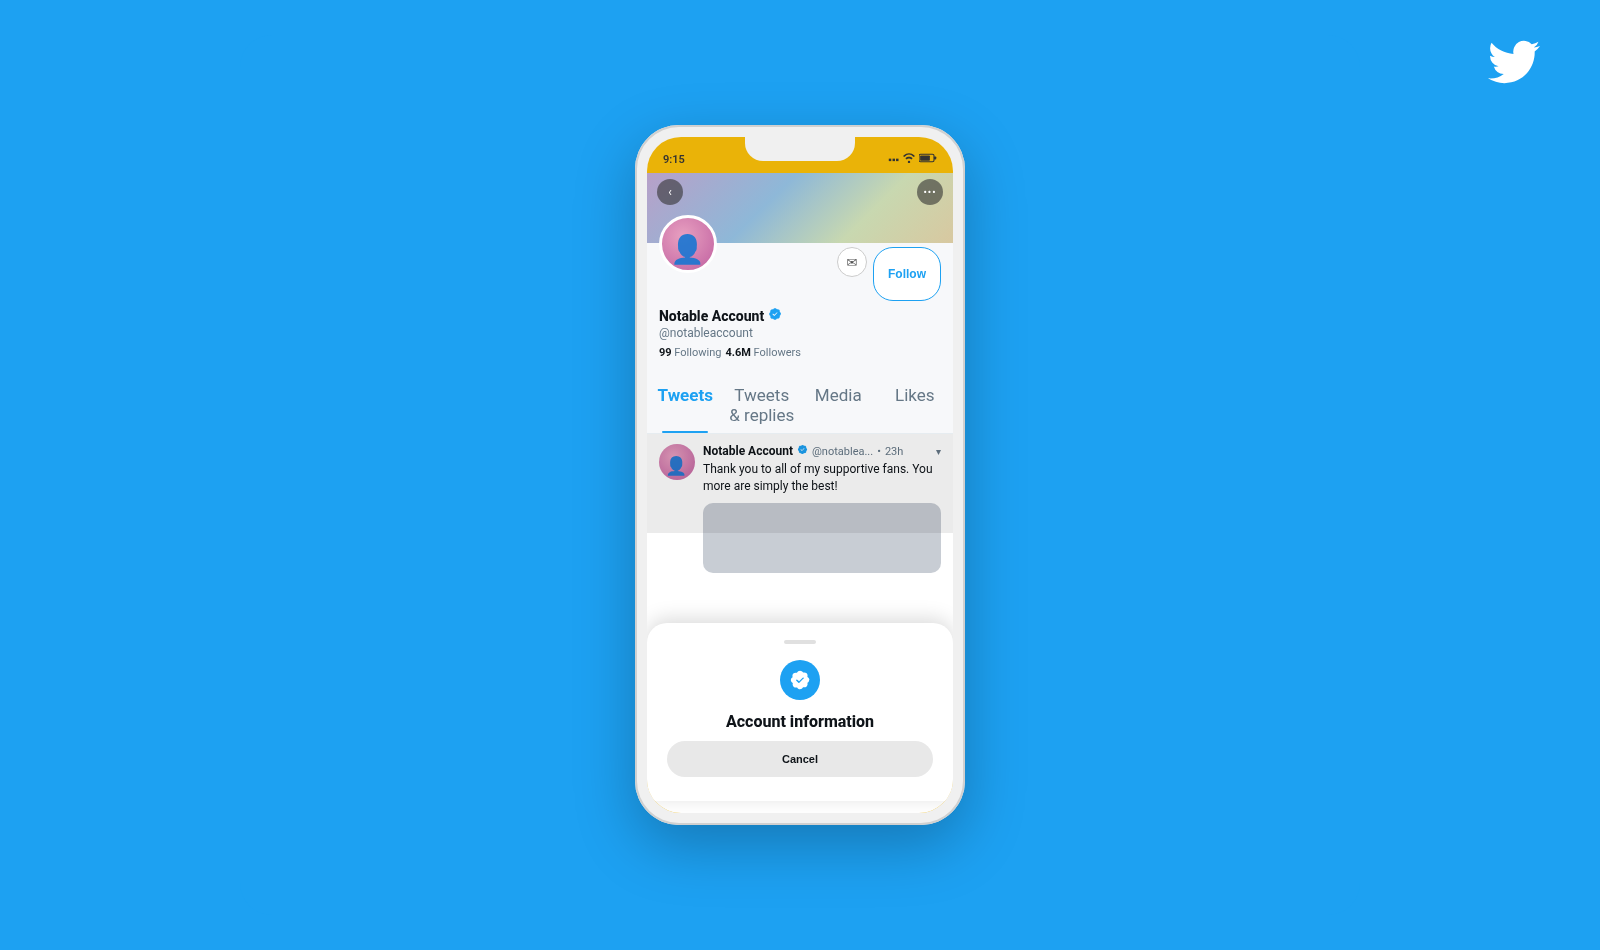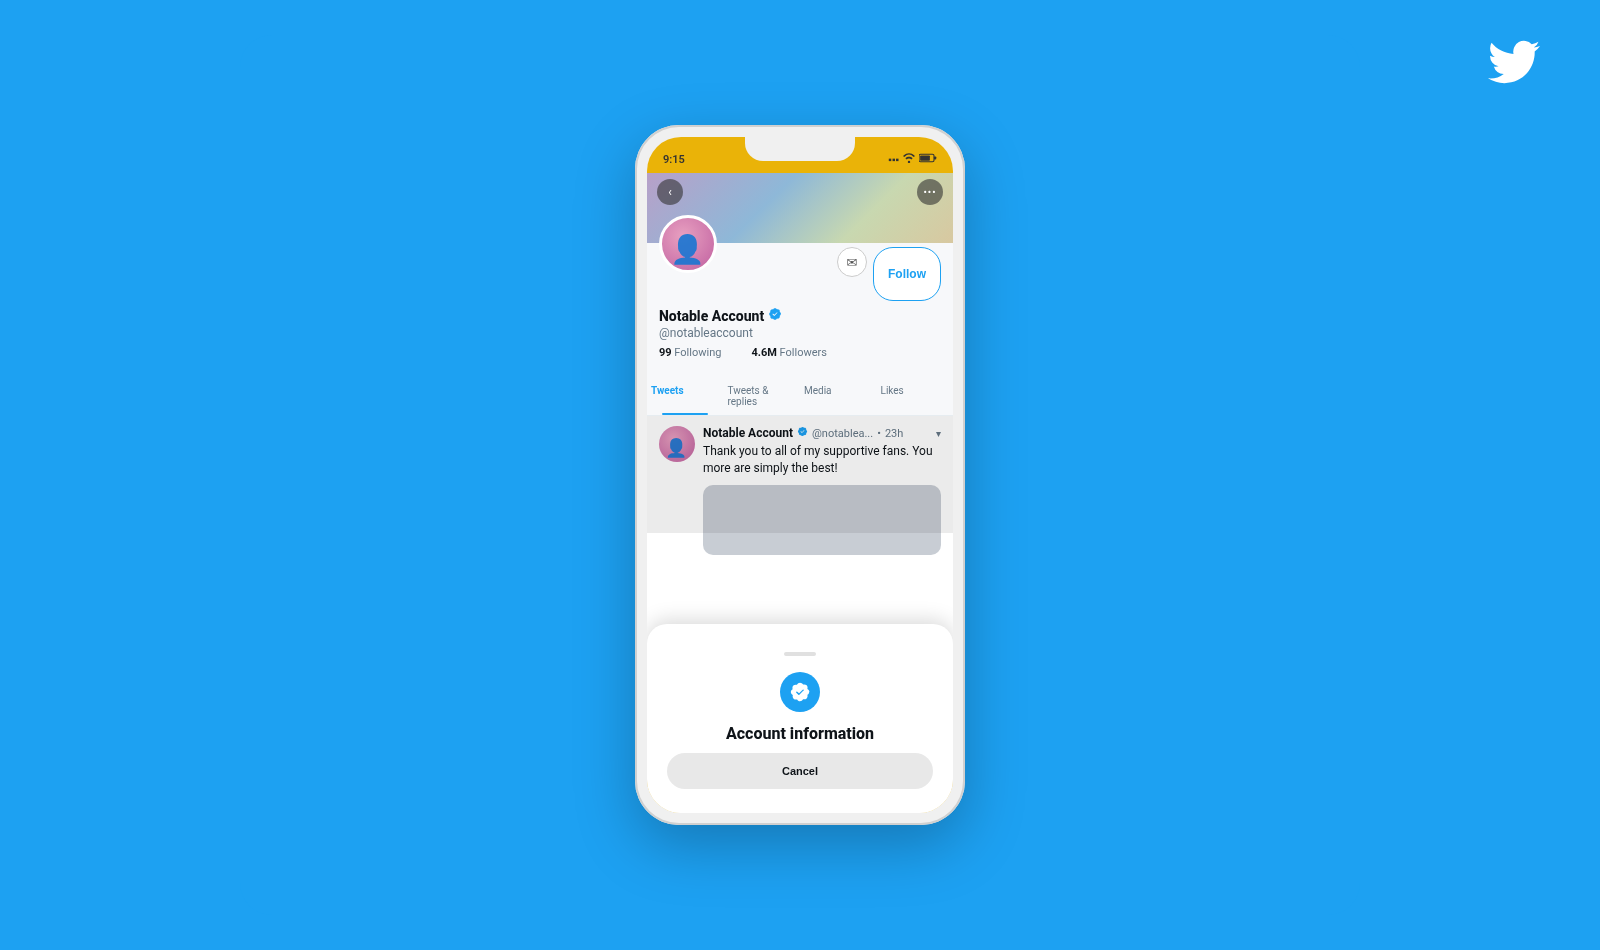--- a/index.html
+++ b/index.html
@@ -214,42 +214,43 @@
     }
 
     .profile-handle {
       font-size: 12px;
       color: #657786;
       margin-bottom: 6px;
     }
 
     .profile-stats {
       display: flex;
-      gap: 30px;
+      gap: 4px;
       font-size: 11px;
       color: #657786;
       margin-bottom: 8px;
     }
 
     .profile-stats strong {
       color: #0f1419;
       font-weight: 700;
     }
 
     
     .profile-tabs {
       display: flex;
       border-bottom: 1px solid #e6ecf0;
       background: #f7f8fa;
     }
 
     .tab-item {
       flex: 1;
+      text-align: center;
       padding: 10px 4px 8px;
-      font-size: 10px;
+      font-size: 17px;
       color: #657786;
       cursor: pointer;
       position: relative;
     }
 
     .tab-item.active {
       color: #1DA1F2;
       font-weight: 700;
     }
 
@@ -350,26 +351,26 @@
     .tweet-media {
       width: 100%;
       height: 70px;
       background: #c8cdd4;
       border-radius: 10px;
     }
 
     
     .bottom-sheet {
       position: absolute;
-      bottom: 0;
+      bottom: 12px;
       left: 0;
       right: 0;
       background: white;
       border-radius: 20px 20px 0 0;
-      padding: 28px 20px 24px;
+      padding: 17px 20px 24px;
       box-shadow: 0 -4px 20px rgba(0,0,0,0.15);
       z-index: 20;
     }
 
     .sheet-handle {
       width: 32px;
       height: 4px;
       background: #e0e0e0;
       border-radius: 2px;
       margin: 0 auto 16px;

